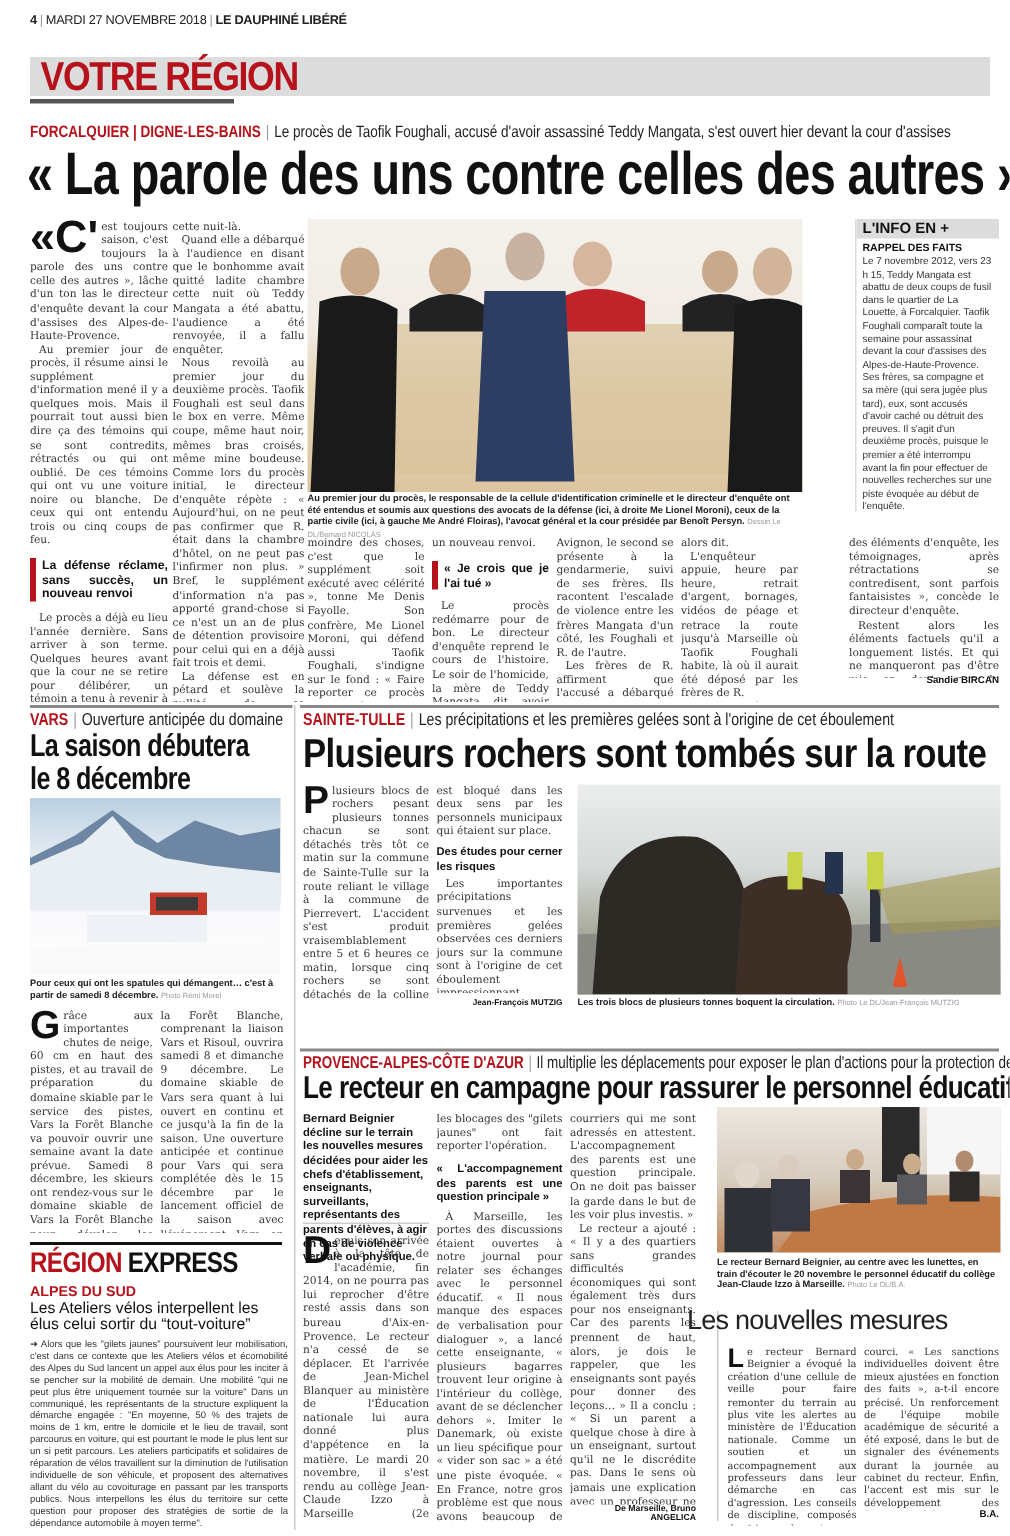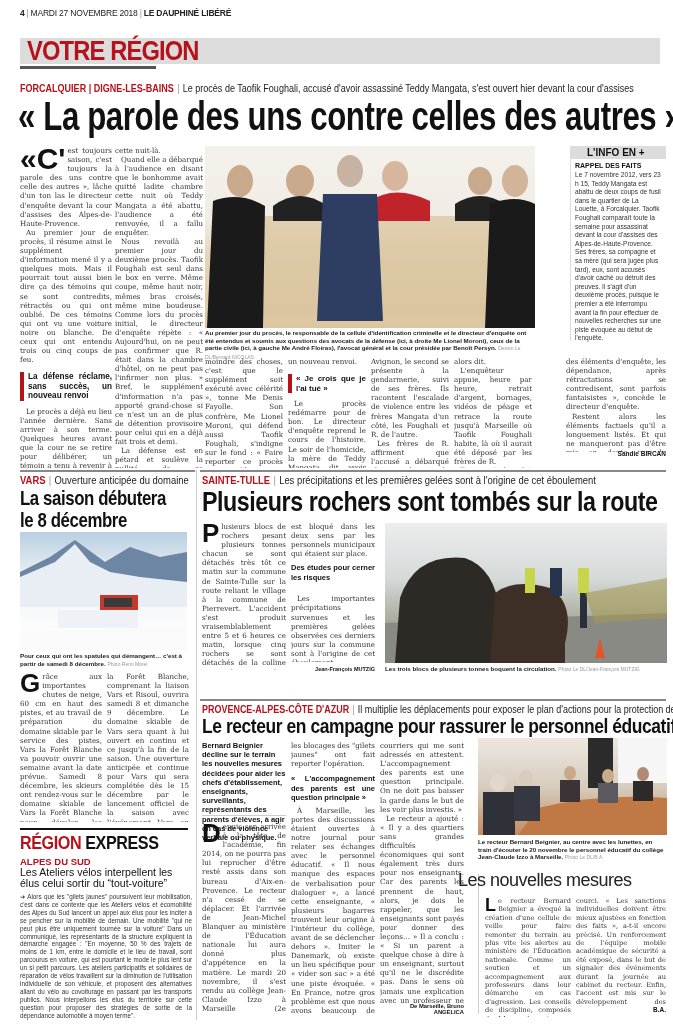--- a/index.html
+++ b/index.html
@@ -89,28 +89,28 @@
   <p style="text-indent:0">Avignon, le second se présente à la gendarmerie, suivi de ses frères. Ils racontent l'escalade de violence entre les frères Mangata d'un côté, les Foughali et R. de l'autre.</p>
   <p>Les frères de R. affirment que l'accusé a débarqué chez eux la nuit de l'assassinat, leur demandant de l'aide. « J'ai fait quelque chose de grave, je crois que je l'ai tué », aurait-il</p>
 </div>
 <div class="abs col" style="left:454px;top:357px;width:78px;height:111px">
   <p style="text-indent:0">alors dit.</p>
   <p>L'enquêteur appuie, heure par heure, retrait d'argent, bornages, vidéos de péage et retrace la route jusqu'à Marseille où Taofik Foughali habite, là où il aurait été déposé par les frères de R.</p>
   <p>Tout "s'écroule" quand tous les témoins et acteurs de cette fuite se rétractent. « Si les premières auditions étaient étayées par</p>
 </div>
 
 <div class="abs info-box" style="left:570px;top:146px;width:96px;height:195px;border-left:1px solid #ddd">
-  <div style="background:#dcdcdc;padding:1px 16px;font-weight:bold;font-size:10px;color:#111"><span>L'INFO EN +</span></div>
+  <div style="background:#dcdcdc;padding:1px 4px;font-weight:bold;font-size:10px;color:#111"><span>L'INFO EN +</span></div>
   <div style="padding:3px 4px 0 4px">
     <div style="font-weight:bold;font-size:7px;color:#111;margin-bottom:2px">RAPPEL DES FAITS</div>
     <div style="font-size:6.6px;line-height:8.6px;color:#333">Le 7 novembre 2012, vers 23 h 15, Teddy Mangata est abattu de deux coups de fusil dans le quartier de La Louette, à Forcalquier. Taofik Foughali comparaît toute la semaine pour assassinat devant la cour d'assises des Alpes-de-Haute-Provence. Ses frères, sa compagne et sa mère (qui sera jugée plus tard), eux, sont accusés d'avoir caché ou détruit des preuves. Il s'agit d'un deuxième procès, puisque le premier a été interrompu avant la fin pour effectuer de nouvelles recherches sur une piste évoquée au début de l'enquête.</div>
   </div>
 </div>
 <div class="abs col" style="left:566px;top:357px;width:100px;height:95px">
-  <p style="text-indent:0">des éléments d'enquête, les dépendance, après rétractations se contredisent, sont parfois fantaisistes », concède le directeur d'enquête.</p>
+  <p style="text-indent:0">des éléments d'enquête, les témoignages, après rétractations se contredisent, sont parfois fantaisistes », concède le directeur d'enquête.</p>
   <p>Restent alors les éléments factuels qu'il a longuement listés. Et qui ne manqueront pas d'être mis en doute par la défense. Aujourd'hui, l'enquêteur reviendra de nouveau à la barre pour y répondre.</p>
 </div>
 <div class="abs sign" style="left:566px;top:450px;width:100px">Sandie BIRCAN</div>
 
 <div class="abs rule" style="left:20px;top:470px;width:175px;height:2px;background:#888"></div>
 <div class="abs rule" style="left:200px;top:470px;width:466px;height:2px;background:#888"></div>
 <div class="abs vline" style="left:196px;top:470px;height:550px"></div>
 
 <div class="abs kicker" style="left:20px;top:474px;font-size:11.5px">
   <span class="k">VARS</span><span class="bar">|</span><span>Ouverture anticipée du domaine</span>
@@ -153,21 +153,21 @@
 <div class="abs kicker" style="left:202px;top:474px;font-size:11.5px">
   <span class="k">SAINTE-TULLE</span><span class="bar">|</span><span>Les précipitations et les premières gelées sont à l'origine de cet éboulement</span>
 </div>
 <div class="abs headline" style="left:202px;top:487px;font-size:27px;transform:scaleX(.86)">Plusieurs rochers sont tombés sur la route</div>
 <div class="abs col" style="left:202px;top:522px;width:84px;height:148px">
   <span class="dropcap">P</span><span>lusieurs blocs de rochers pesant plusieurs tonnes chacun se sont détachés très tôt ce matin sur la commune de Sainte-Tulle sur la route reliant le village à la commune de Pierrevert. L'accident s'est produit vraisemblablement entre 5 et 6 heures ce matin, lorsque cinq rochers se sont détachés de la colline ne faisant fort heureusement aucune victime. Deux des blocs sont passés par-dessus la route pour atterrir un peu plus bas dans le fond du ravin, où se trouve le Riou, alors que trois d'entre eux ont fini leur course au milieu de la chaussée.</span>
   
 </div>
 <div class="abs col" style="left:291px;top:522px;width:84px;height:140px">
   <p style="text-indent:0">est bloqué dans les deux sens par les personnels municipaux qui étaient sur place.</p>
-  <div class="sub" style="border-left:none;padding-left:0;margin:5px 0 12px;font-size:7.5px">Des études pour cerner les risques</div>
+  <div class="sub" style="border-left:none;padding-left:0;margin:5px 0 2px;font-size:7.5px">Des études pour cerner les risques</div>
   <p>Les importantes précipitations survenues et les premières gelées observées ces derniers jours sur la commune sont à l'origine de cet éboulement impressionnant.</p>
 
 </div>
 <div class="abs sign" style="left:291px;top:666px;width:84px;font-size:5.5px">Jean-François MUTZIG</div>
 <div class="abs photo" style="left:385px;top:523px;width:282px;height:140px;background:linear-gradient(180deg,#eceeee 0%,#d5d9d8 40%,#a8ab9c 70%,#737262 100%)">
   <svg width="282" height="140" viewBox="0 0 282 140">
     <path d="M0 100 L282 90 L282 140 L0 140Z" fill="#8a8a85"></path>
     <path d="M15 75 Q30 30 80 35 Q110 45 115 90 L110 140 L10 140Z" fill="#2d2a26"></path>
     <path d="M110 70 Q130 55 165 65 Q190 80 180 120 L180 140 L105 140Z" fill="#3d2e26"></path>
     <rect x="140" y="45" width="10" height="25" fill="#c8d44a"></rect>

